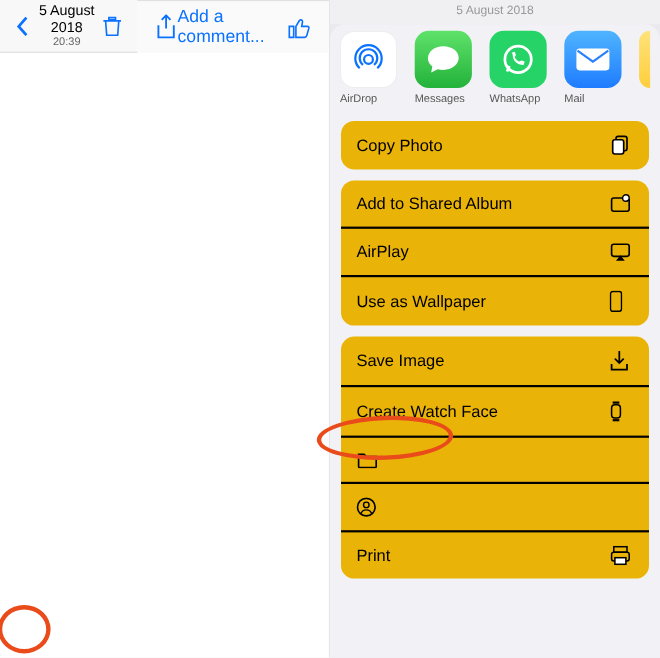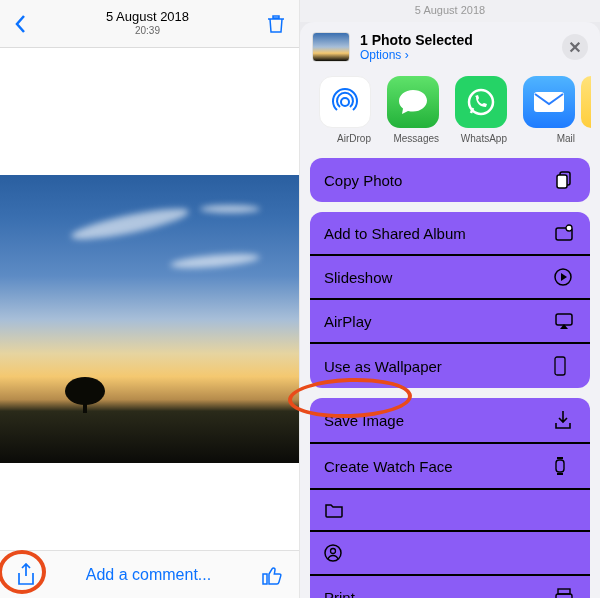--- a/index.html
+++ b/index.html
@@ -1,17 +1,17 @@
 <!DOCTYPE html>
 <html><head>
 <meta charset="utf-8">
 <style>
   * { box-sizing: border-box; margin: 0; padding: 0; font-family: -apple-system, BlinkMacSystemFont, "Segoe UI", Helvetica, Arial, sans-serif; }
   body { width: 600px; height: 598px; display: flex; background: #f5f5f5; overflow: hidden; }
-  .phone { flex: 0 0 300px; height: 598px; background: #fff; display: flex; flex-direction: column; position: relative; }
+  .phone { flex: 0 0 300px; height: 598px; background: #fff; display: flex; flex-direction: row; position: relative; }
   .phone-left { border-right: 1px solid #e5e5e5; }
 
   
   .hdr-l { height: 48px; background: #f8f8f8; border-bottom: 1px solid #dcdcdc; display: flex; align-items: center; justify-content: space-between; padding: 0 14px; }
   .hdr-center { text-align: center; line-height: 1.15; }
   .hdr-center .d { font-size: 13px; color: #000; font-weight: 500; }
   .hdr-center .t { font-size: 10px; color: #666; }
   .blue { color: #0b72ff; }
 
   .photo-area { flex: 1; display: flex; flex-direction: column; justify-content: center; background: #fff; padding-top: 40px; }
@@ -43,31 +43,31 @@
   .dim-date { height: 22px; text-align: center; font-size: 11px; color: #999; padding-top: 4px; background: rgba(255,255,255,0.3); }
   .sheet { position: absolute; left: 0; right: 0; top: 22px; bottom: 0; border-top-left-radius: 14px; border-top-right-radius: 14px; background: #f2f2f6; overflow: hidden; display:flex; flex-direction:column; }
   .sheet-hdr { display: flex; align-items: center; padding: 10px 12px 8px; }
   .thumb { width: 38px; height: 30px; border-radius: 4px; background: linear-gradient(to bottom,#3a6fb0 0%,#a7bed8 50%,#f4c870 72%,#0b0b08 100%); border:1px solid #ddd; flex-shrink:0; }
   .sheet-hdr-txt { margin-left: 10px; flex: 1; }
   .sheet-hdr-txt .t1 { font-size: 14px; font-weight: 600; color: #000; }
   .sheet-hdr-txt .t2 { font-size: 12px; color: #0b72ff; }
   .close-btn { width: 26px; height: 26px; border-radius: 50%; background: #e4e4e8; display:flex; align-items:center; justify-content:center; color:#6b6b70; font-size:16px; font-weight:600; }
 
   .app-row { display: flex; justify-content: space-around; padding: 6px 6px 14px; }
-  .app { display: flex; flex-direction: column; align-items: flex-end; width: 62px; }
+  .app { display: flex; flex-direction: column; align-items: flex-start; width: 62px; }
   .app-icon { width: 52px; height: 52px; border-radius: 13px; display:flex; align-items:center; justify-content:center; }
   .app-label { font-size: 10px; color: #555; margin-top: 5px; }
   .airdrop { background: #fff; border:1px solid #eee; }
   .messages { background: linear-gradient(#5fe26a,#23b23a); }
   .mail { background: linear-gradient(#4fb4ff,#1f7cff); }
   .whatsapp { background: #25d366; }
   .edge-app { width: 10px; height: 52px; background: linear-gradient(#ffe27a,#ffce3d); border-radius: 12px 0 0 12px; align-self: flex-start; margin-top: 0; }
 
   .action-scroll { flex:1; overflow:hidden; padding: 0 10px; }
-  .action-group { background: #8b5cf6; border-radius: 12px; margin-bottom: 10px; overflow: hidden; }
+  .action-group { background: #eab308; border-radius: 12px; margin-bottom: 10px; overflow: hidden; }
   .action-item { display: flex; align-items: center; justify-content: space-between; padding: 12px 14px; font-size: 15px; color: #000; border-bottom: 2px solid #000000; }
   .action-item:last-child { border-bottom: none; }
   .action-item .lbl { }
   .act-icon { color: #222; width: 22px; text-align: center; }
   svg { display: block; }
 </style>
 </head>
 <body>
 
 <div class="phone phone-left">
@@ -116,28 +116,20 @@
 
   <div class="circle-annot circle1"></div>
 </div>
 
 <div class="phone phone-right">
   <div class="dim-bg">
     <div class="dim-date">5 August 2018</div>
   </div>
 
   <div class="sheet">
-    <div class="sheet-hdr">
-      <div class="thumb"></div>
-      <div class="sheet-hdr-txt">
-        <div class="t1">1 Photo Selected</div>
-        <div class="t2"><span>Options</span> ›</div>
-      </div>
-      <div class="close-btn">✕</div>
-    </div>
 
     <div class="app-row">
       <div class="app">
         <div class="app-icon airdrop">
           <svg width="34" height="34" viewBox="0 0 34 34">
               <g fill="none" stroke="#0b72ff" stroke-width="2">
                 <circle cx="17" cy="17" r="4"></circle>
                 <path d="M9 25a12 12 0 1 1 16 0"></path>
                 <path d="M12 22a8 8 0 1 1 10 0"></path>
               </g>
@@ -192,29 +184,20 @@
         <div class="action-item">
           <span class="lbl">Add to Shared Album</span>
           <span class="act-icon">
               <svg width="20" height="18" viewBox="0 0 20 18">
                 <rect x="2" y="4" width="16" height="12" rx="2" fill="none" stroke="#000" stroke-width="1.5"></rect>
                 <circle cx="15" cy="4" r="3" fill="#fff" stroke="#000" stroke-width="1.3"></circle>
               </svg>
             </span>
         </div>
         <div class="action-item">
-          <span class="lbl">Slideshow</span>
-          <span class="act-icon">
-              <svg width="18" height="18" viewBox="0 0 18 18">
-                <circle cx="9" cy="9" r="8" fill="none" stroke="#000" stroke-width="1.5"></circle>
-                <path d="M7 5l6 4-6 4z" fill="#000"></path>
-              </svg>
-            </span>
-        </div>
-        <div class="action-item">
           <span class="lbl">AirPlay</span>
           <span class="act-icon">
               <svg width="20" height="18" viewBox="0 0 20 18">
                 <rect x="2" y="2" width="16" height="11" rx="2" fill="none" stroke="#000" stroke-width="1.5"></rect>
                 <path d="M6 17l4-5 4 5z" fill="#000"></path>
               </svg>
             </span>
         </div>
         <div class="action-item">
           <span class="lbl">Use as Wallpaper</span>

